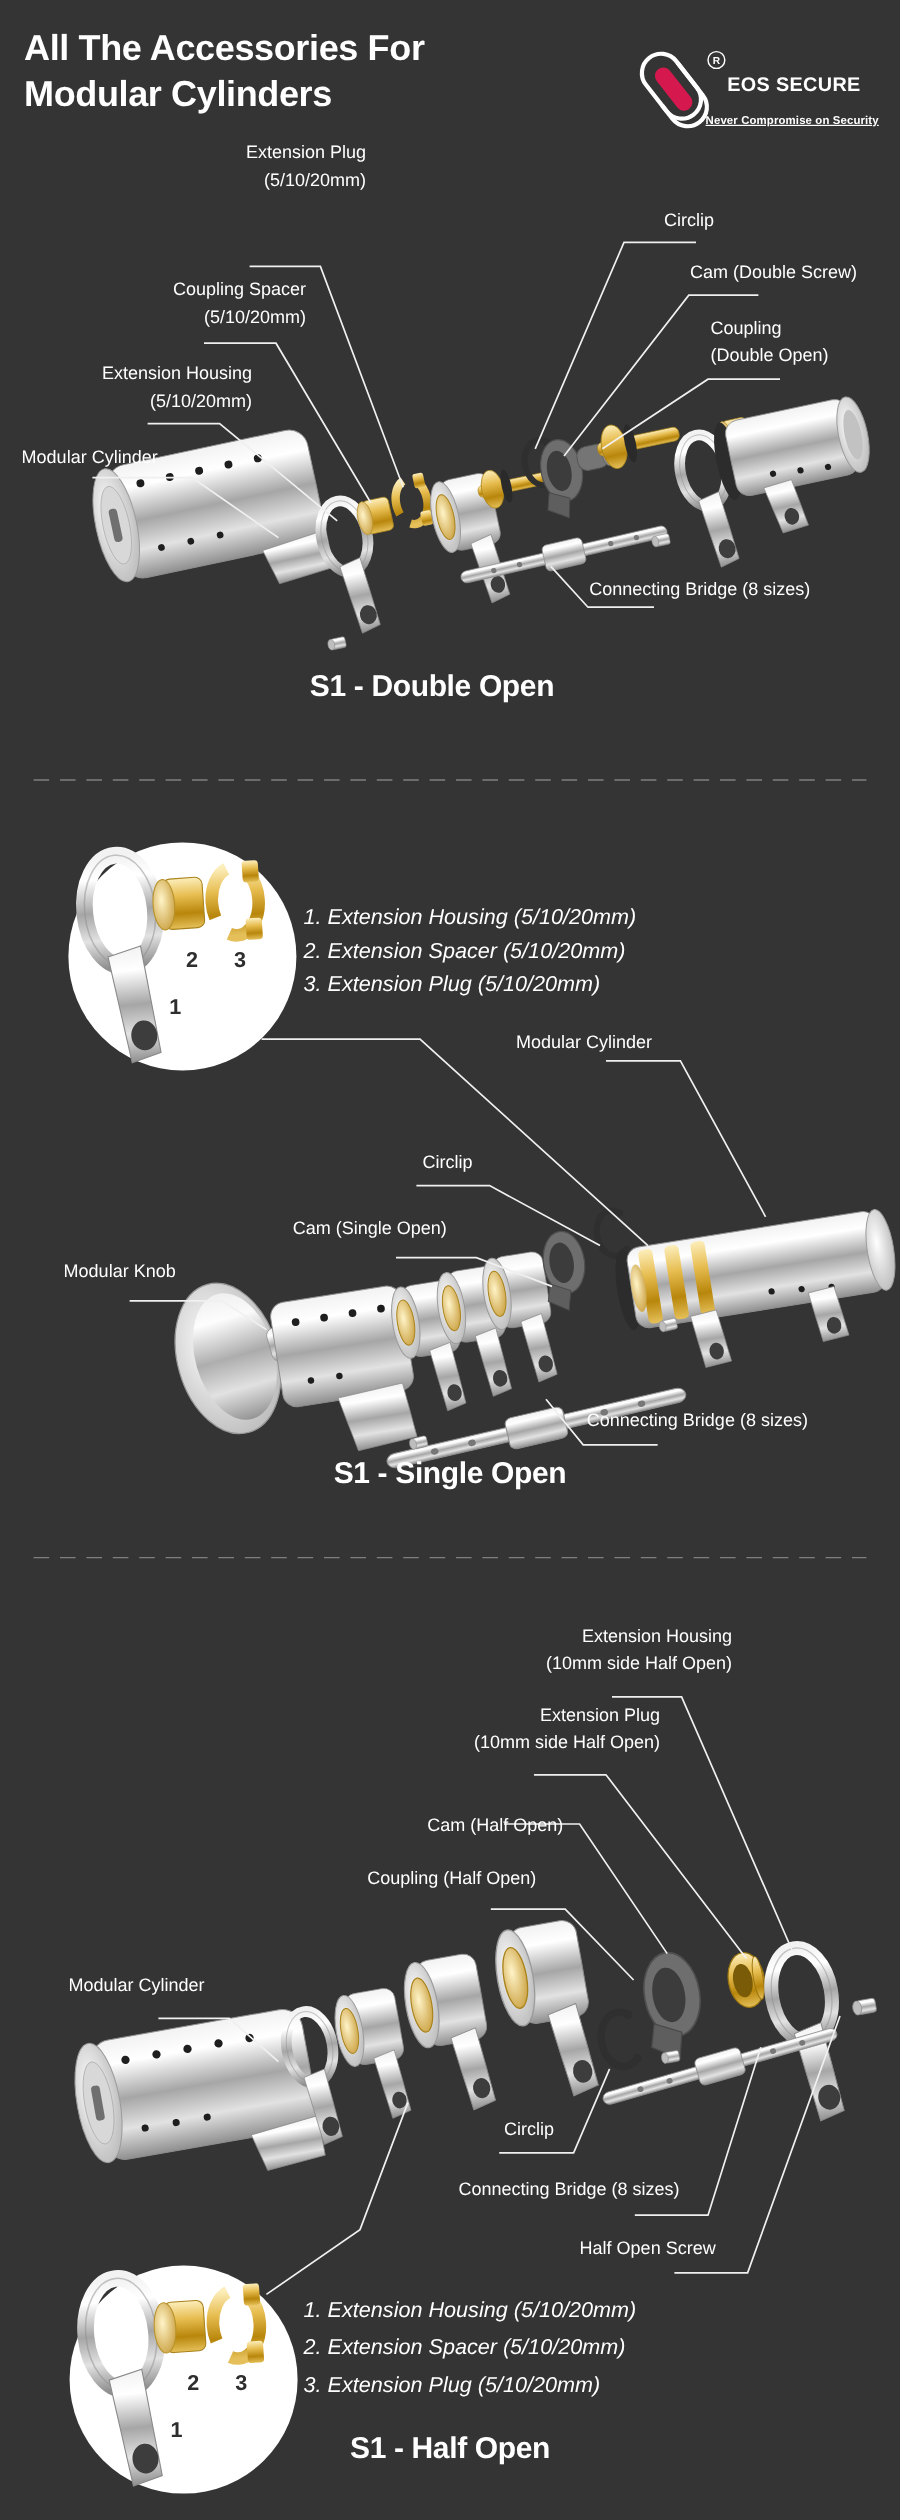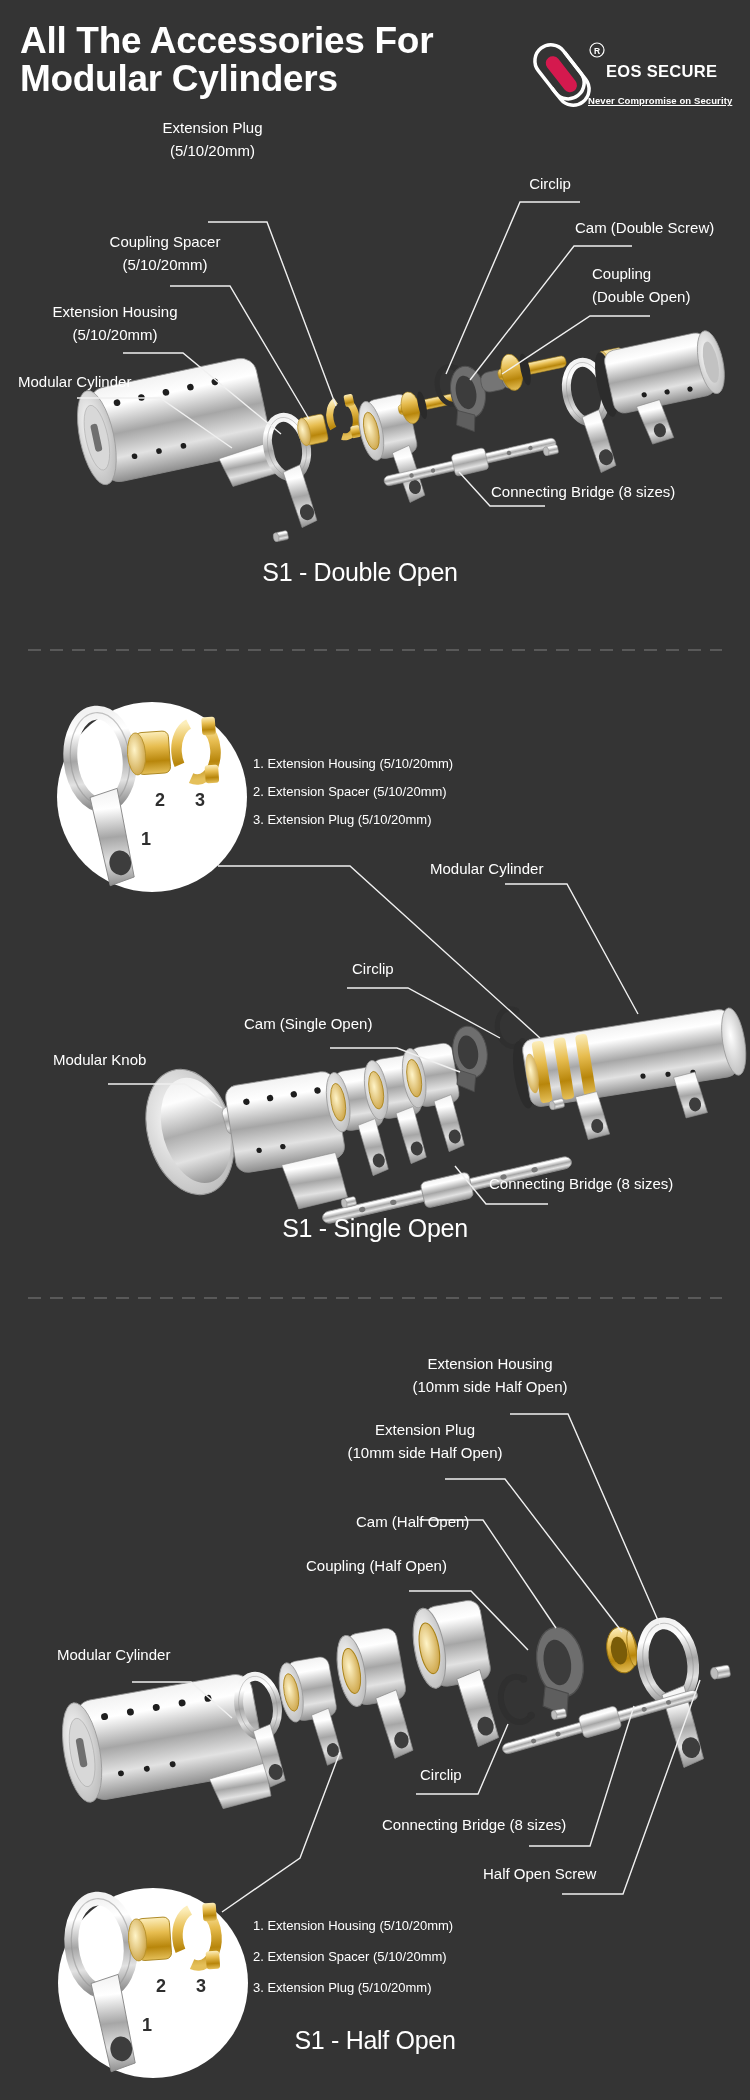--- a/index.html
+++ b/index.html
@@ -4,32 +4,32 @@
 <style>
   html,body{margin:0;padding:0;background:#202020;}
   .poster{
     position:relative;width:750px;height:2100px;margin:0 auto;
     background:#343434;overflow:hidden;
     font-family:"Liberation Sans",sans-serif;color:#ffffff;
   }
   .art{position:absolute;left:0;top:0;width:750px;height:2100px;}
   .title{
     position:absolute;left:20px;top:22px;
-    font-size:37px;line-height:38px;font-weight:bold;letter-spacing:-0.3px;
+    font-size:30px;line-height:38px;font-weight:bold;letter-spacing:-0.3px;
   }
   .brand{position:absolute;left:606px;top:62px;font-size:16.5px;font-weight:bold;letter-spacing:0.3px;}
   .tagline{position:absolute;left:588px;top:95px;font-size:9.5px;font-weight:bold;letter-spacing:0.1px;text-decoration:underline;}
   .label{position:absolute;font-size:15px;line-height:23px;white-space:nowrap;}
-  .label.center{text-align:center;white-space:normal;}
+  .label.center{text-align:right;white-space:normal;}
   .caption{
     position:absolute;left:0;width:750px;text-align:center;
-    font-size:25px;font-weight:normal;letter-spacing:-0.3px;
+    font-size:25px;font-weight:bold;letter-spacing:-0.3px;
   }
   .caption.c1{width:720px;}
-  .list{position:absolute;font-size:13px;}
+  .list{position:absolute;font-size:18px;font-style:italic;}
   .list div{height:28px;line-height:28px;}
   .list.l3 div{height:31px;line-height:31px;}
   .inum{font-family:"Liberation Sans",sans-serif;font-size:18px;font-weight:bold;fill:#2e2e2e;text-anchor:middle;}
   .rmark{font-family:"Liberation Sans",sans-serif;font-size:8.5px;font-weight:bold;fill:#ffffff;text-anchor:middle;}
 </style>
 </head>
 <body>
 
 <div class="poster">
 

